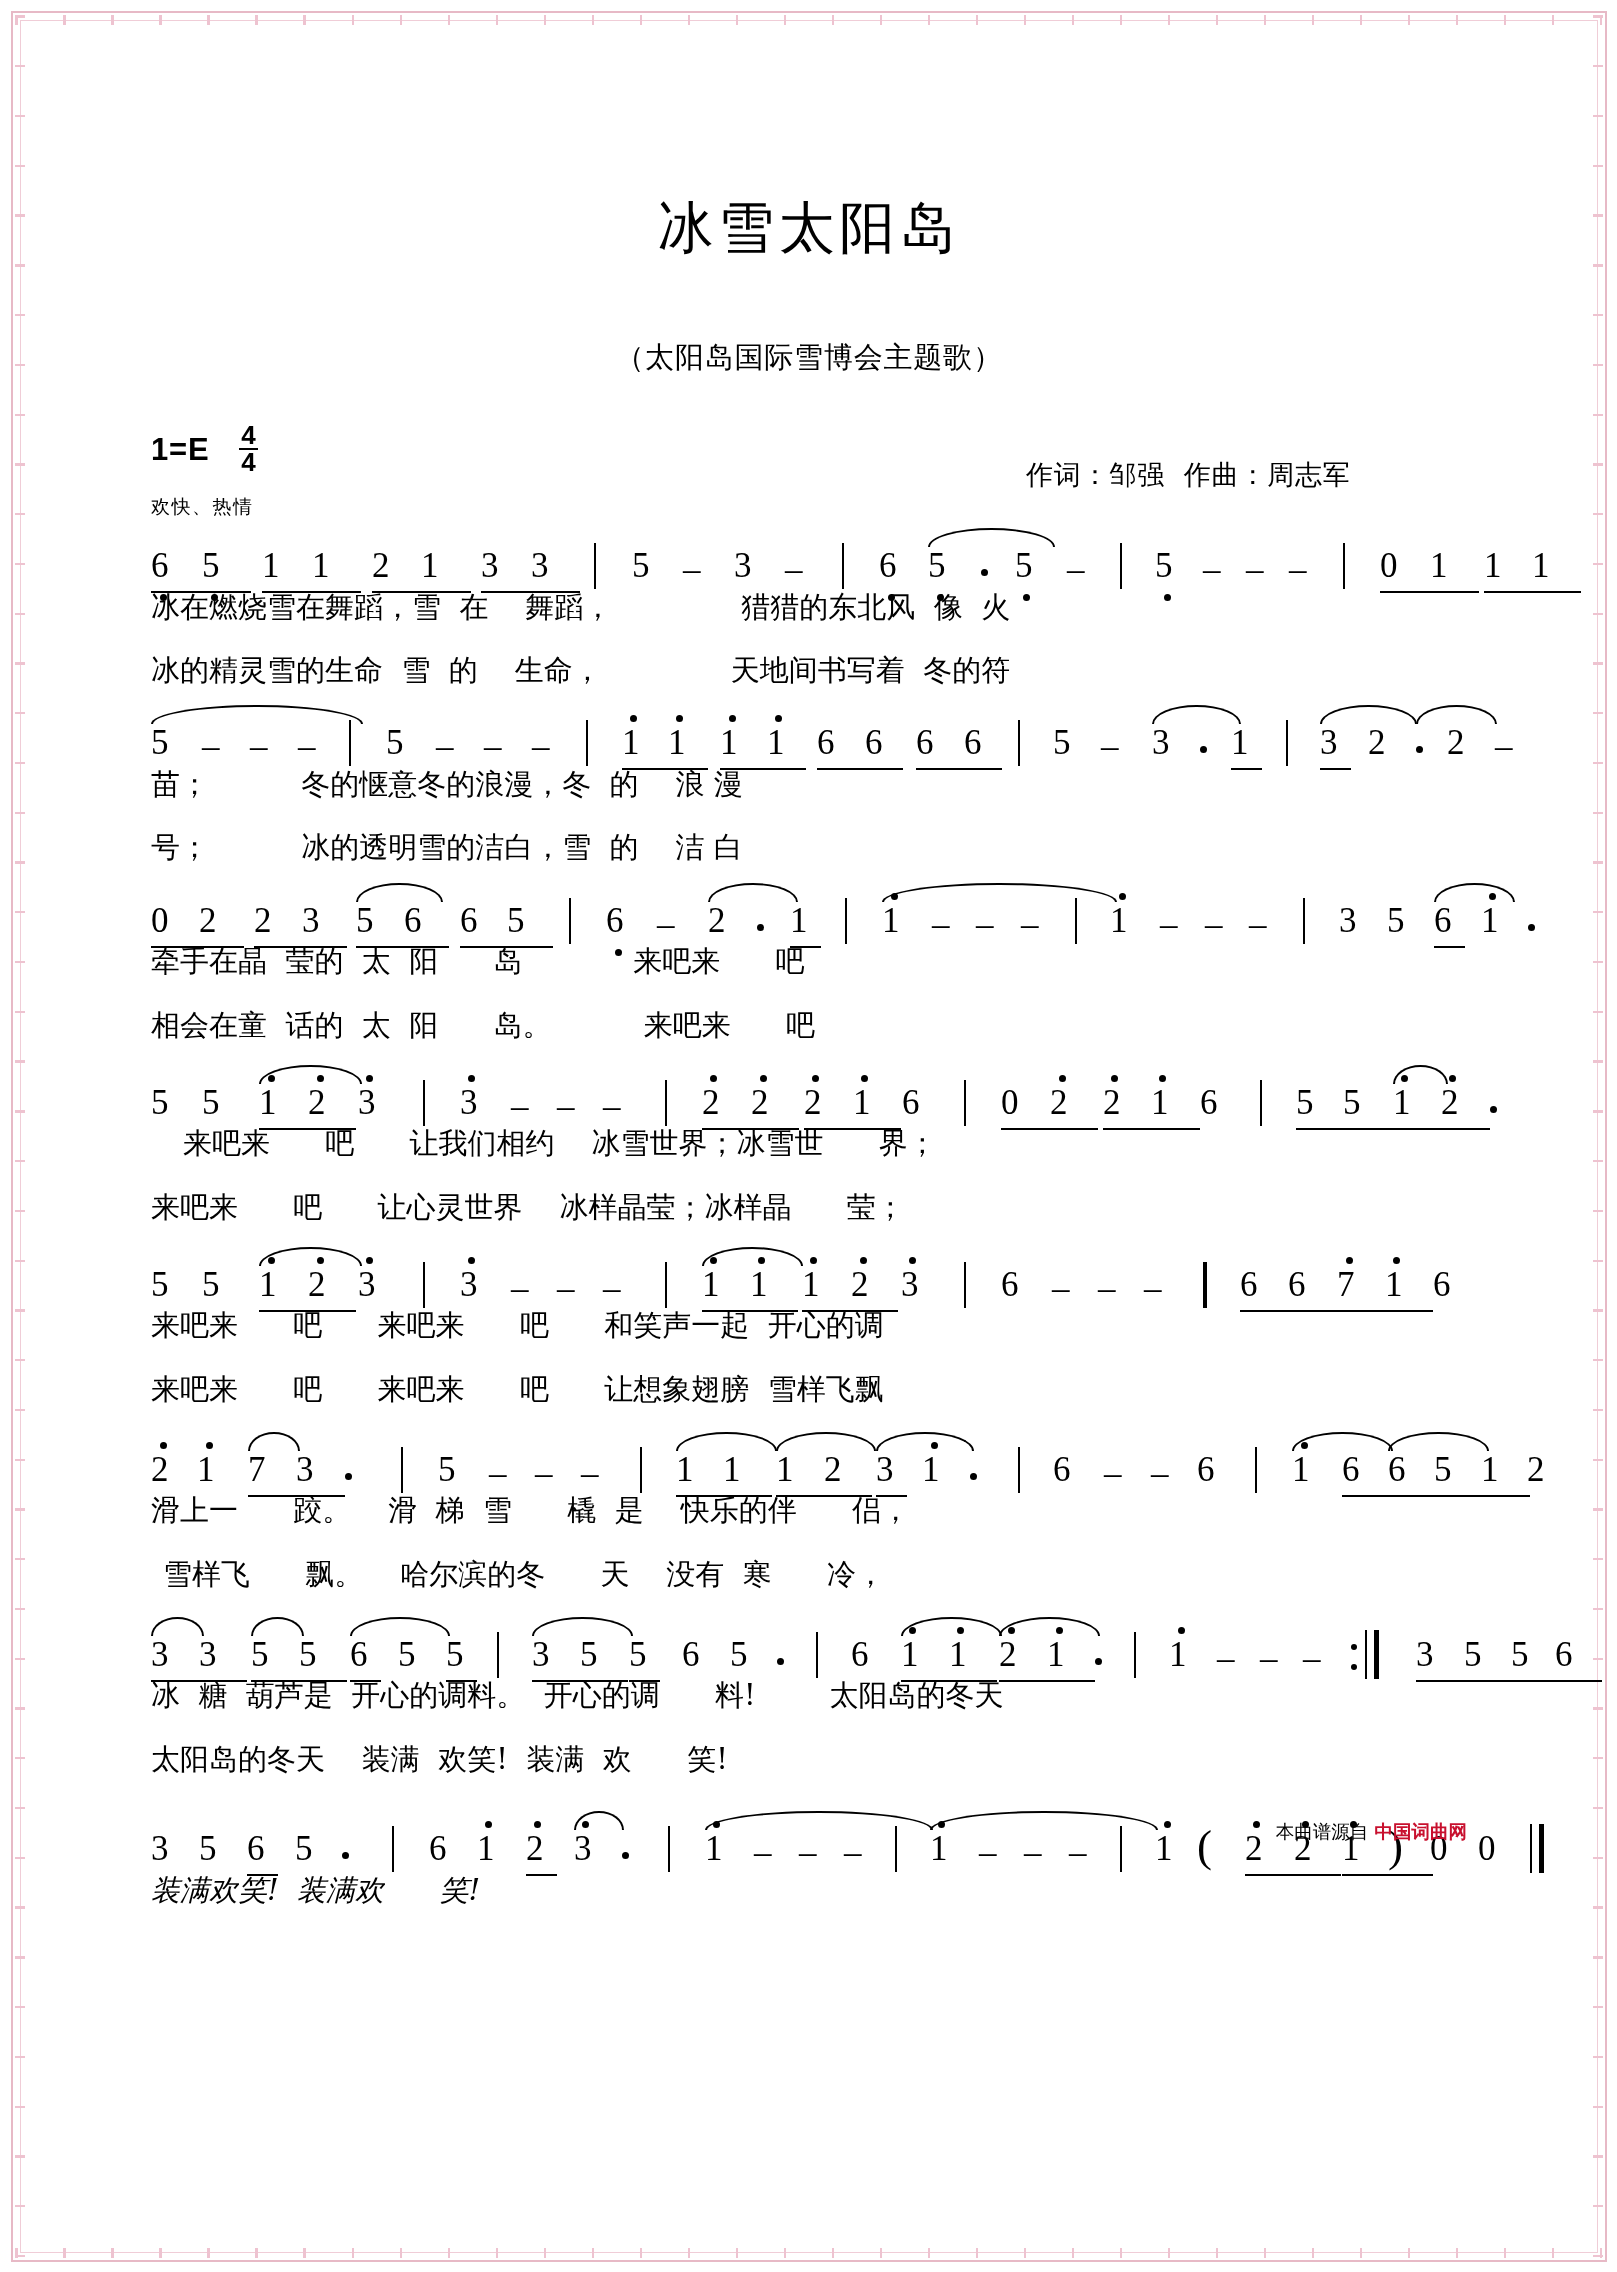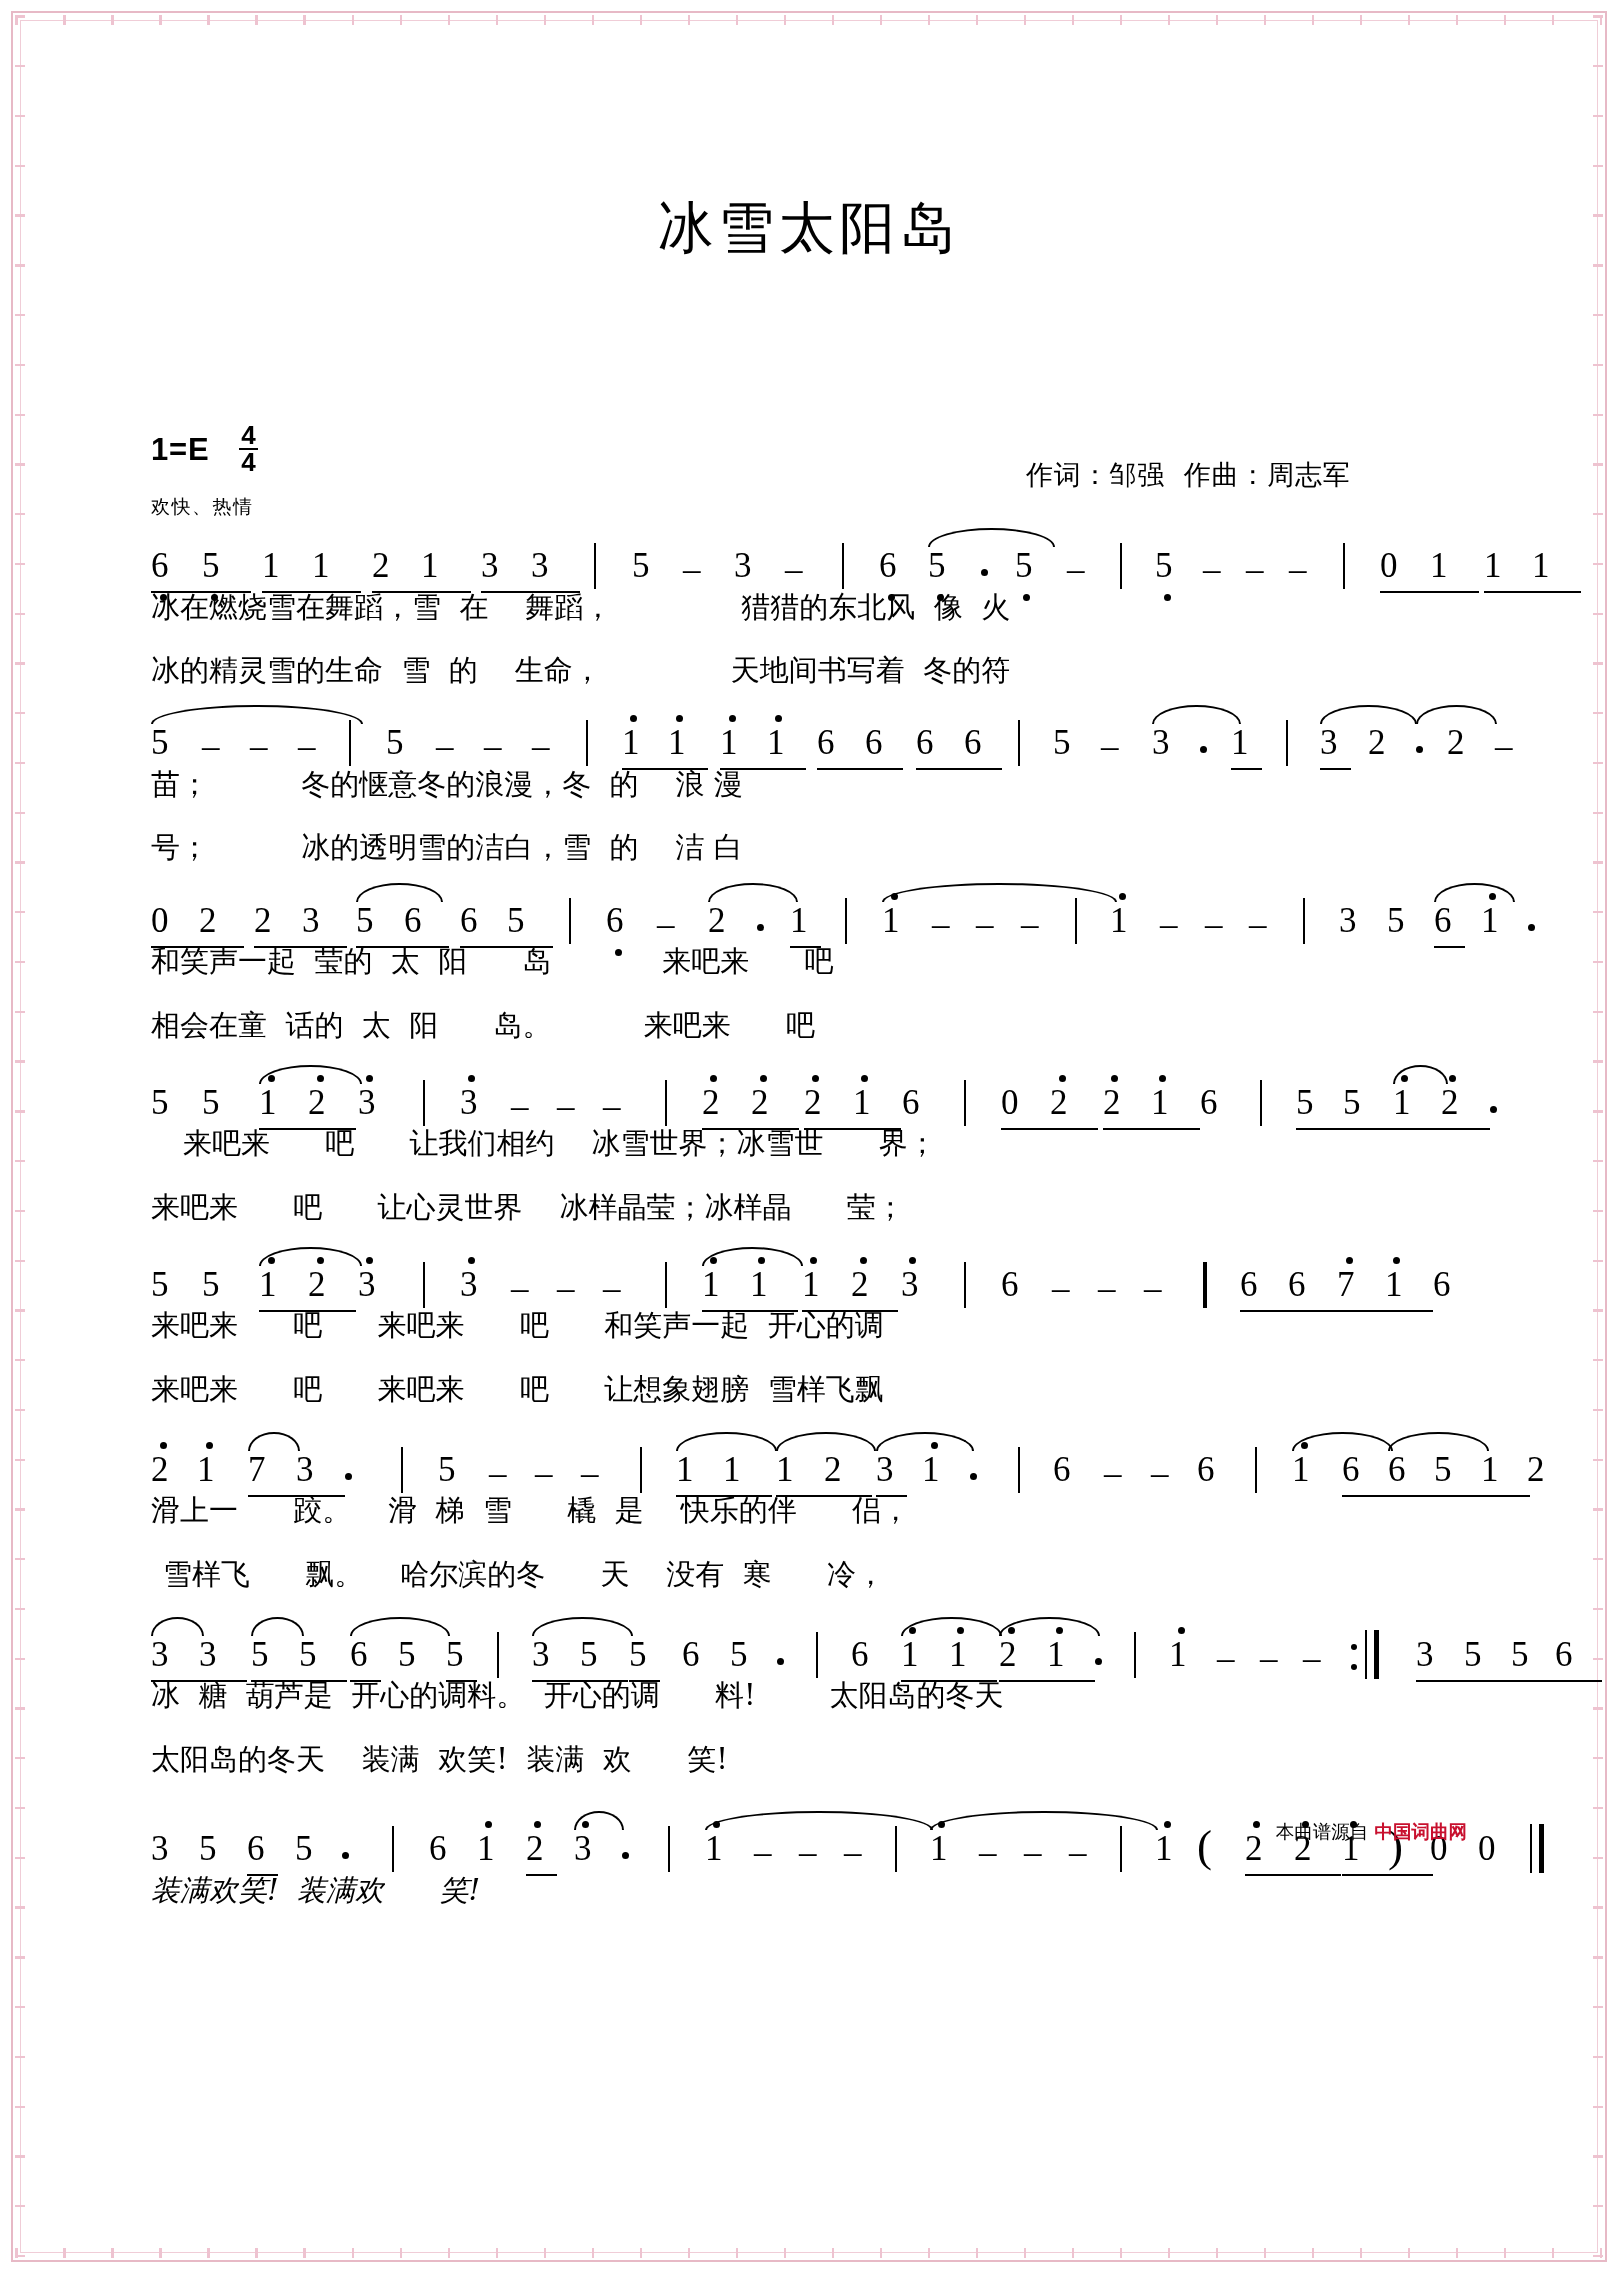--- a/index.html
+++ b/index.html
@@ -281,20 +281,21 @@
     <div class="tick"></div>
     <div class="tick"></div>
     <div class="tick"></div>
     <div class="tick"></div>
     <div class="tick"></div>
   </div>
 
 <div class="page">
 
   <div class="title">冰雪太阳岛</div>
+  <div class="subtitle">（太阳岛国际雪博会主题歌）</div>
 
   <div class="keysig">1=E</div>
   <div class="meter">
     <span class="num">4</span>
     <span class="den">4</span>
   </div>
   <div class="tempo">欢快、热情</div>
   <div class="credits">作词：邹强  作曲：周志军</div>
 
   <div id="systems">
@@ -455,21 +456,21 @@
           <div class="n" style="left: 1339px;">3</div>
           <div class="n" style="left: 1387px;">5</div>
           <div class="n" style="left: 1434px;">6</div>
           <div class="n" style="left: 1481px;">1</div>
           <div class="odot" style="left: 1489px;"></div>
           <div class="adot" style="left: 1528px;"></div>
         </div>
       </div>
       <div class="system" style="top: 942px;">
         <div class="lyric">
-          <span style="left: 151px;">和笑声一起  莹的  太  阳      岛            来吧来      吧</span>
+          <span style="left: 151px;">牵手在晶  莹的  太  阳      岛            来吧来      吧</span>
         </div>
       </div>
       <div class="system" style="top: 1006px;">
         <div class="lyric">
           <span style="left: 151px;">相会在童  话的  太  阳      岛。          来吧来      吧</span>
         </div>
       </div>
       <div class="system" style="top: 1066px;">
         <div class="notes">
           <div class="beam" style="left: 259px; width: 97px;"></div>

